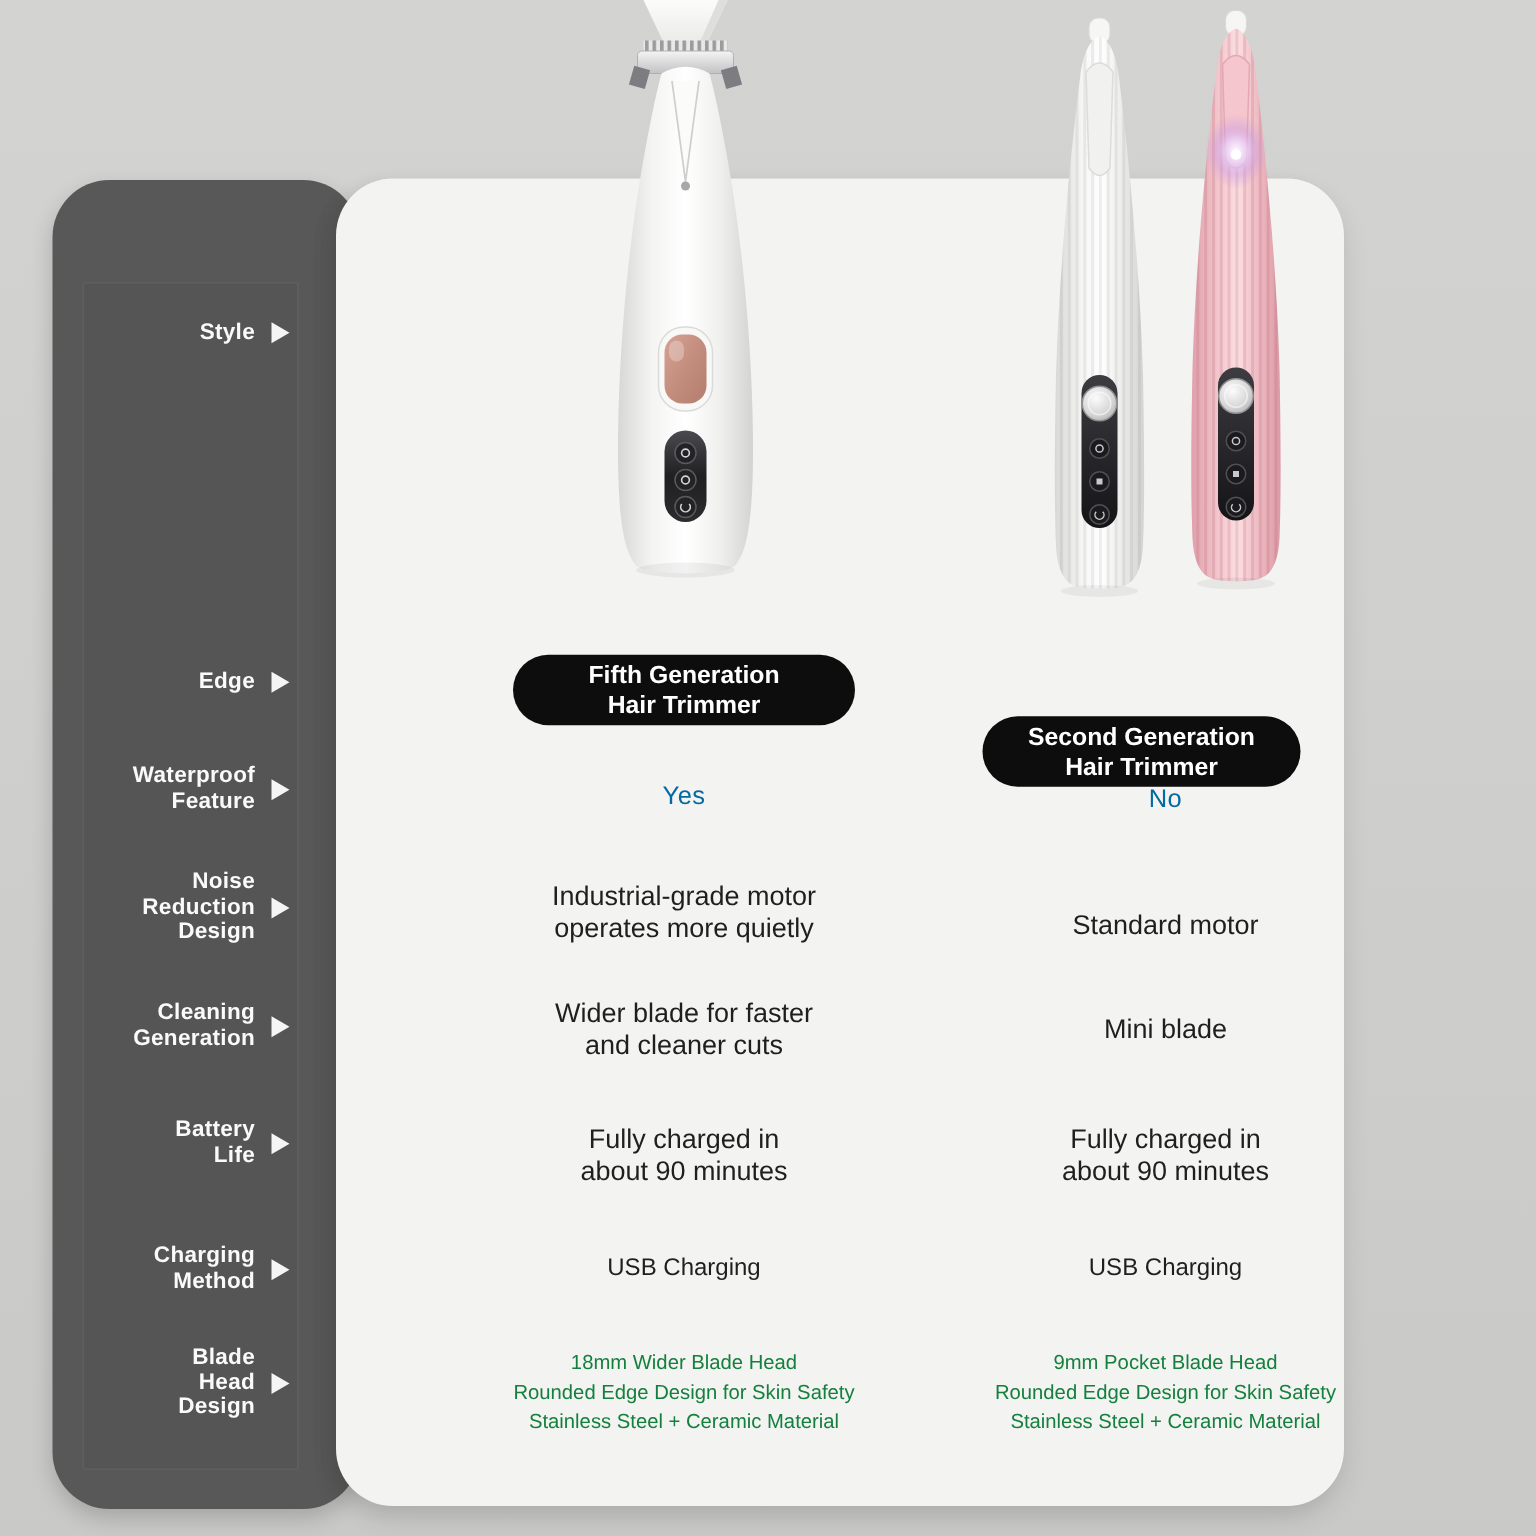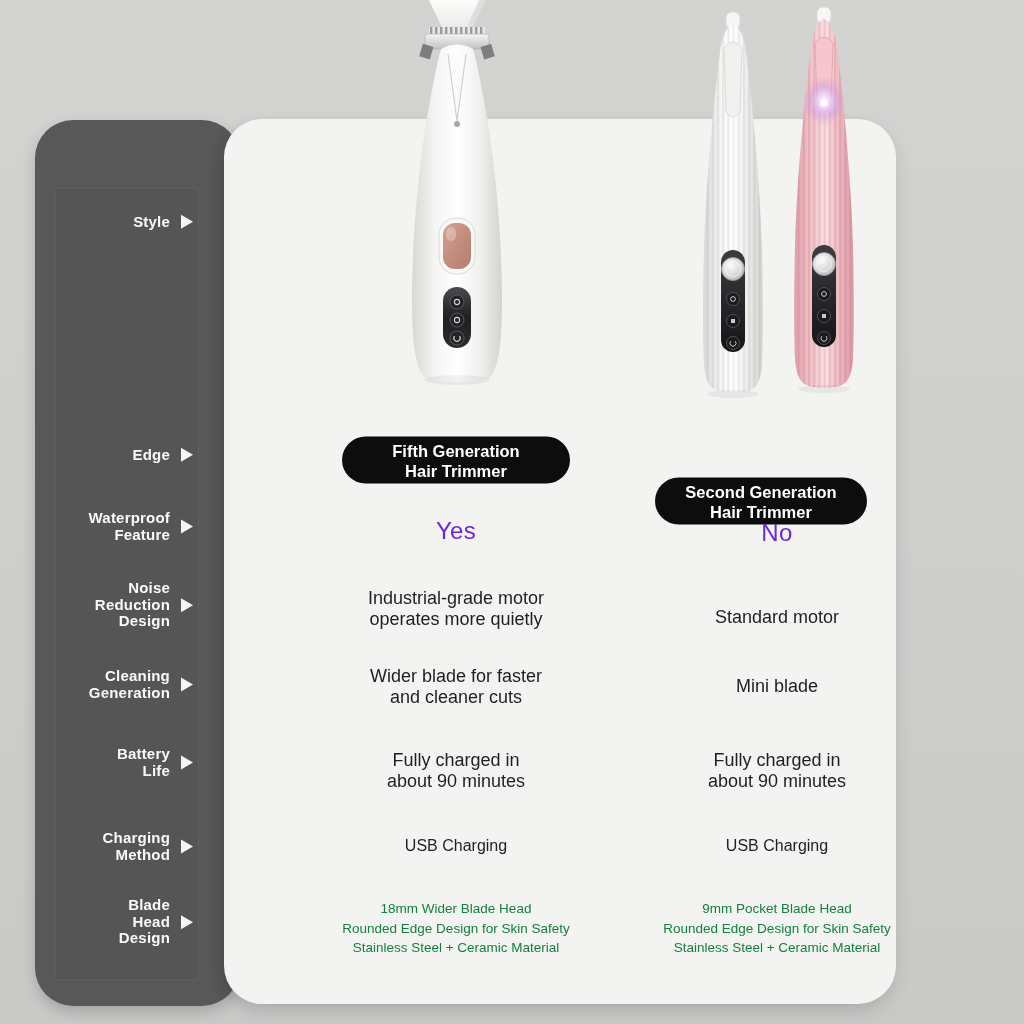--- a/index.html
+++ b/index.html
@@ -23,21 +23,21 @@
   
   .panel{position:absolute;left:224px;top:119px;width:672px;height:885px;
     background:#f3f3f2;border-radius:38px;
     box-shadow:0 8px 18px rgba(0,0,0,.10),-6px 4px 12px rgba(0,0,0,.05);}
 
   .badge{position:absolute;transform:translate(-50%,-50%);background:#0d0d0d;color:#ffffff;
     font-weight:bold;font-size:16.5px;line-height:20px;text-align:center;white-space:pre-line;
     border-radius:24px;display:flex;align-items:center;justify-content:center;height:47px;}
   .cmp-cell{position:absolute;transform:translate(-50%,-50%);width:340px;text-align:center;
     white-space:pre-line;color:#1f1f1f;}
-  .t-lg{font-size:24px;font-weight:500;color:#6d28d9;letter-spacing:.3px;}
+  .t-lg{font-size:17px;font-weight:500;color:#0369a1;letter-spacing:.3px;}
   .t-md{font-size:18px;font-weight:500;line-height:20.5px;}
   .t-usb{font-size:16px;font-weight:500;}
   .t-sm{font-size:13.5px;font-weight:500;line-height:19.5px;color:#15803d;}
 
   
   .prod{position:absolute;}
 </style>
 </head>
 <body>
 

